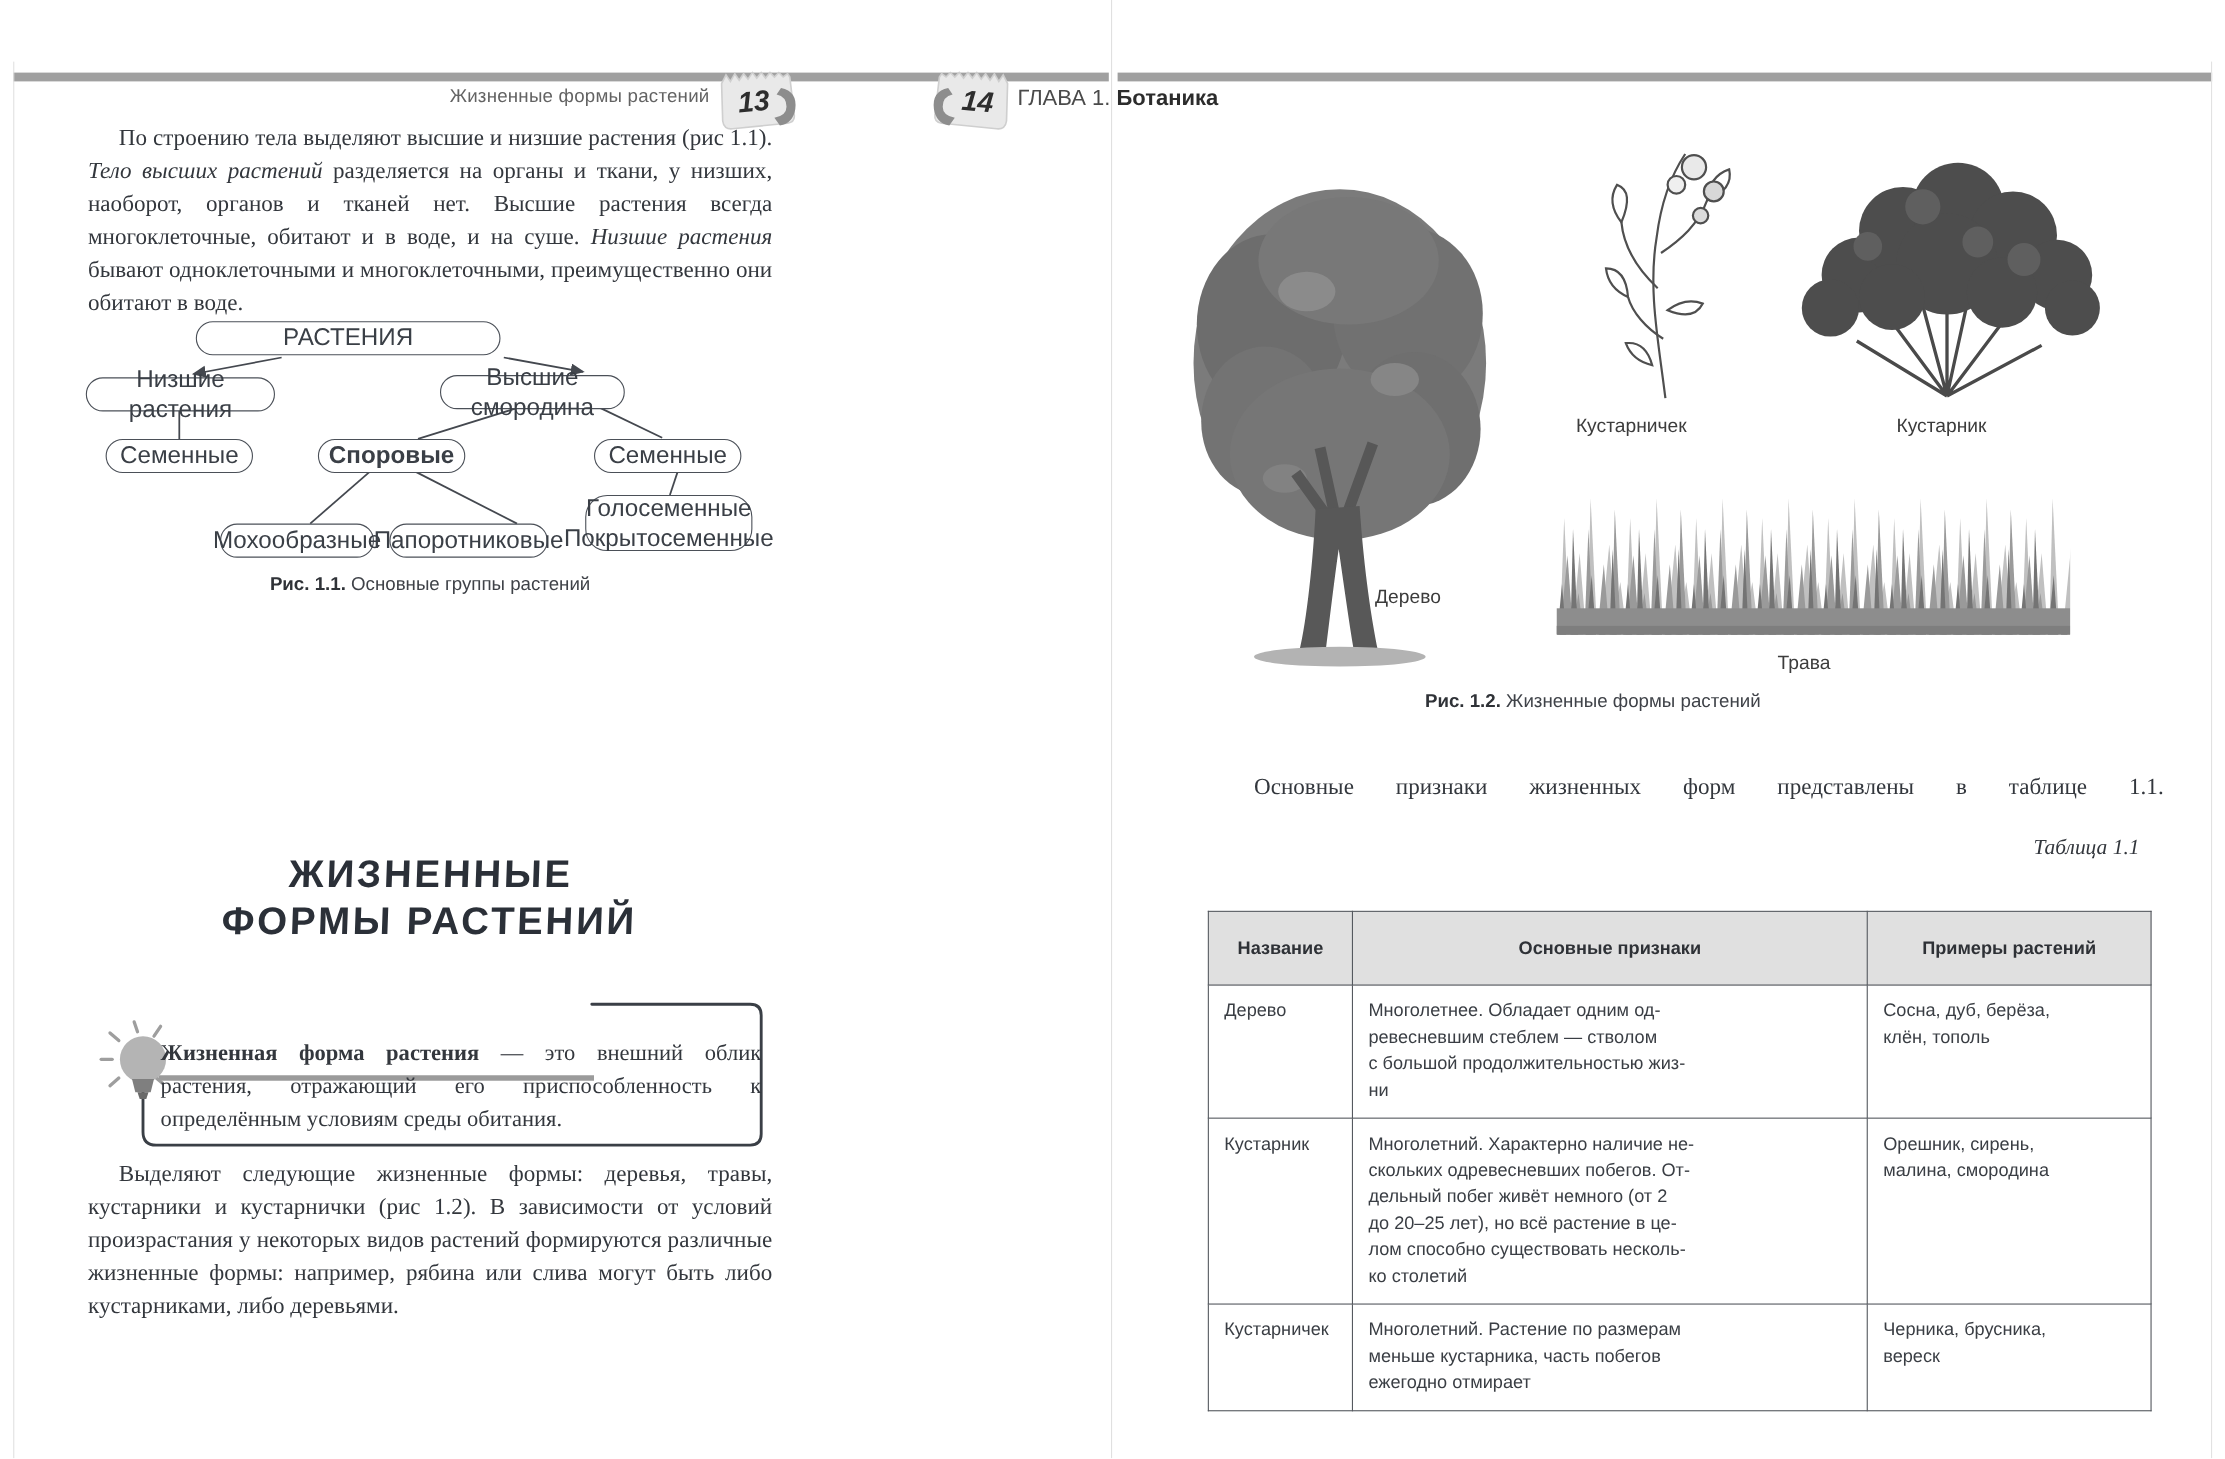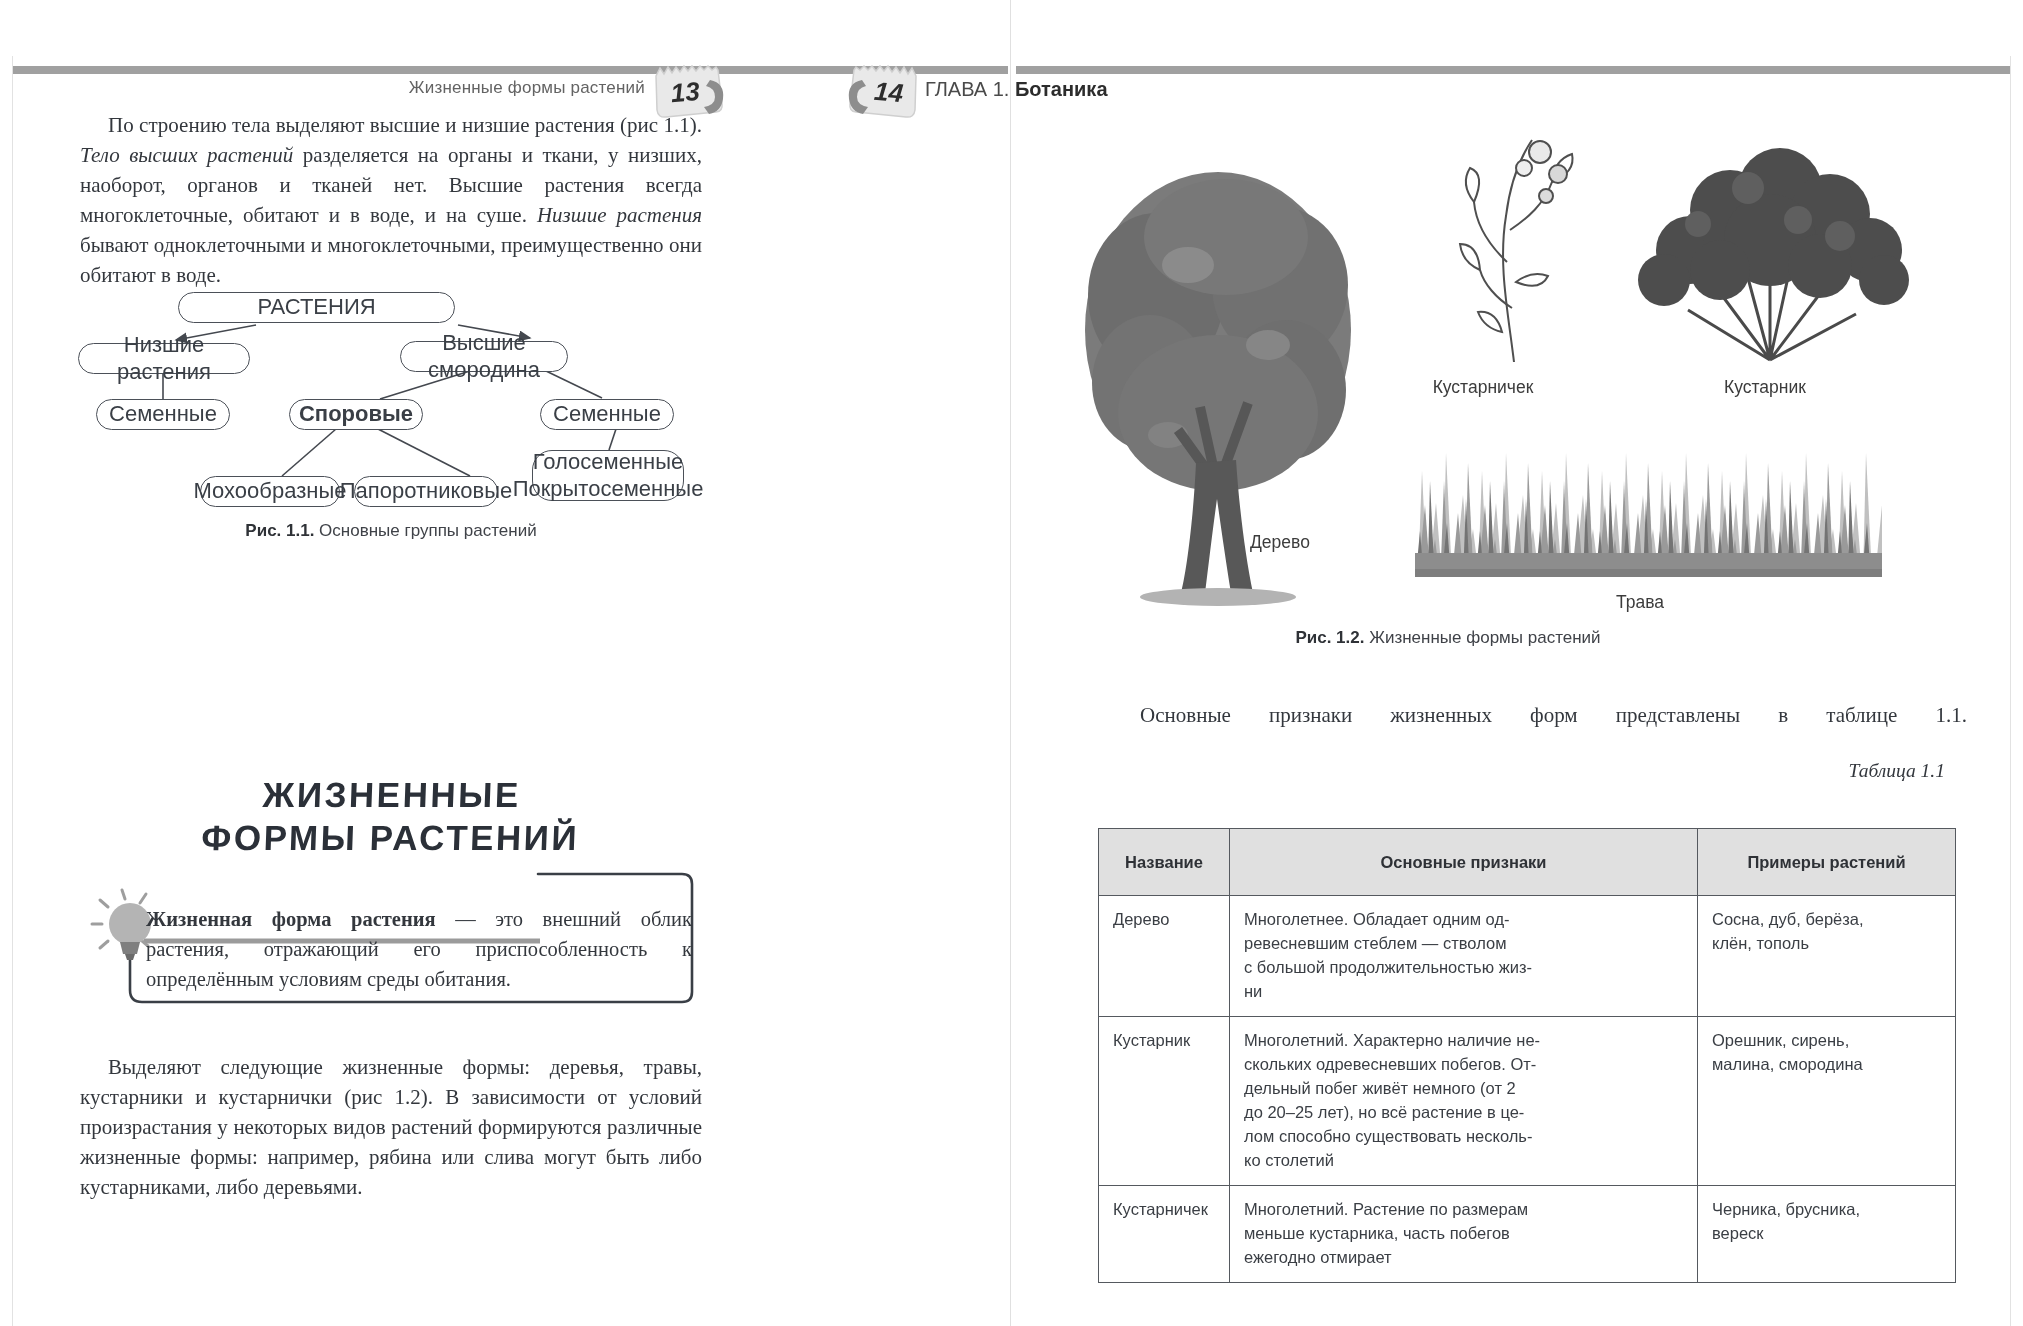--- a/index.html
+++ b/index.html
@@ -33,21 +33,21 @@
   .fc-edges{position:absolute;left:0;top:0;}
 
   .caption{position:absolute;text-align:center;font-size:17px;color:#3f4248;}
   .caption b{color:#2f3237;}
 
   .section-title{position:absolute;left:80px;top:774px;width:622px;text-align:center;
                  font-weight:bold;font-size:35px;line-height:1.22;letter-spacing:2.5px;
                  color:#2b3038;transform:skewX(-2deg);}
 
   
-  .defbox{position:absolute;left:80px;top:862px;width:622px;height:152px;}
+  .defbox{position:absolute;left:80px;top:901px;width:622px;height:152px;}
   .defbox .deftext{position:absolute;left:66px;top:42px;width:546px;
                    font-family:"Liberation Serif",serif;font-size:20.5px;line-height:30px;
                    text-align:justify;color:#33373d;}
   .defterm{font-weight:bold;}
 
   
   .fig-label{position:absolute;font-size:17.5px;color:#3c3c3c;text-align:center;}
 
   .lead-par{position:absolute;left:1098px;top:688px;width:857px;
             font-family:"Liberation Serif",serif;font-size:21px;line-height:30px;

